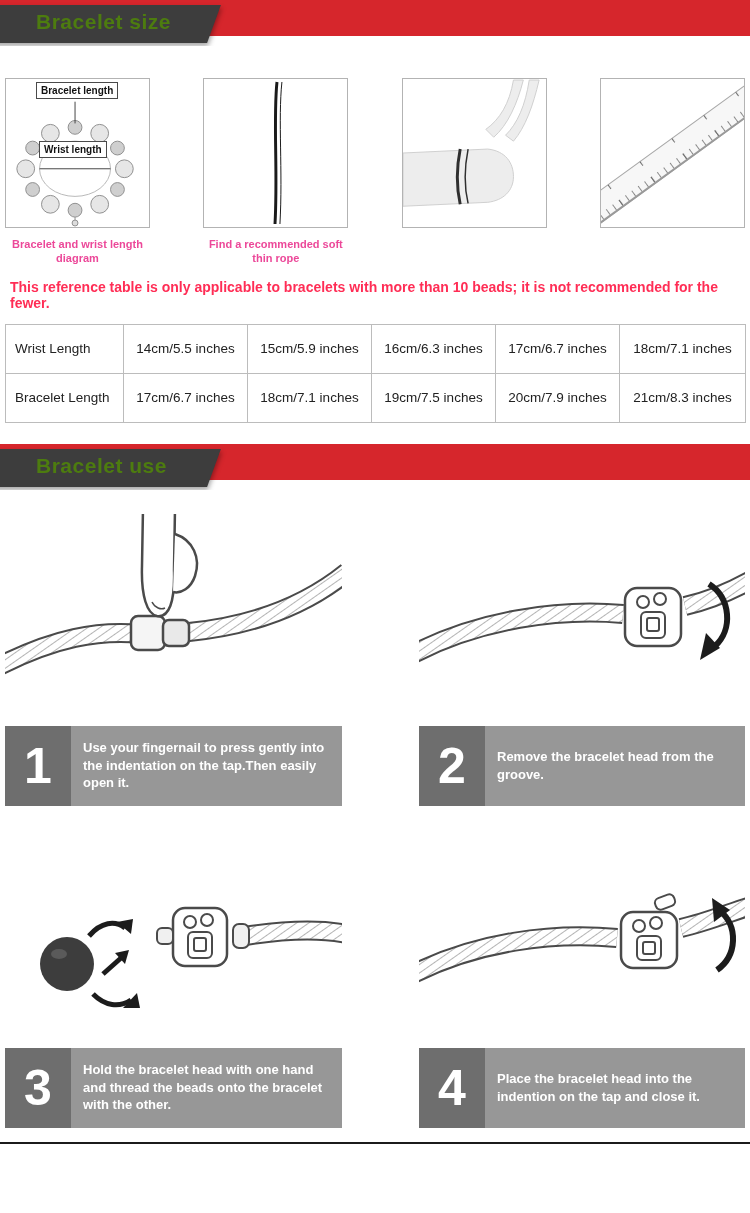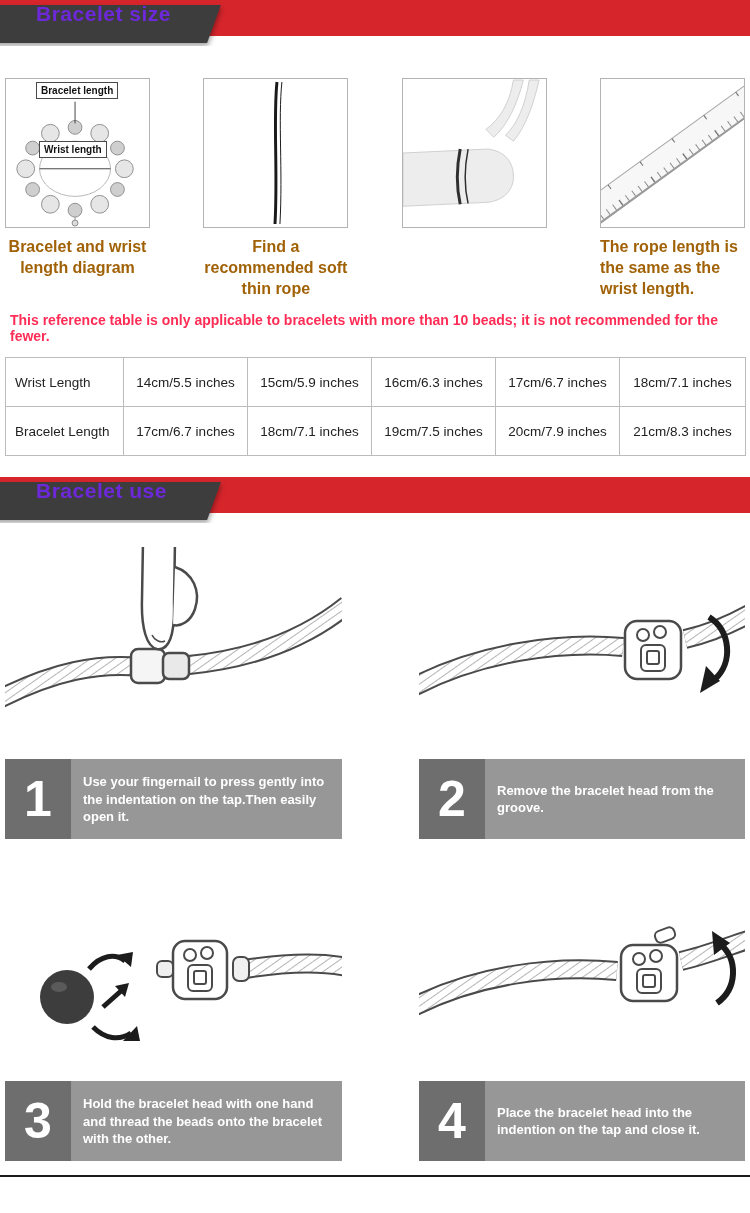--- a/index.html
+++ b/index.html
@@ -4,30 +4,30 @@
 <style>
   html,body { margin:0; padding:0; background:#fff; }
   body { width:750px; font-family:"Liberation Sans", sans-serif; color:#111; }
   .page { width:750px; overflow:hidden; background:#fff; }
 
   
   .section-header { position:relative; height:46px; overflow:hidden; }
   .red-bar { position:absolute; top:0; left:0; right:0; height:36px; background:#d6262c; }
   .ribbon { position:absolute; top:5px; left:-18px; width:232px; height:38px; background:#3d3d3d;
             transform:skewX(-20deg); box-shadow:2px 3px 5px rgba(0,0,0,.35); }
-  .ribbon-label { position:absolute; top:2px; left:36px; color:#6d28d9; font-size:21px; font-weight:bold; letter-spacing:.5px; }
+  .ribbon-label { position:absolute; top:10px; left:36px; color:#4d7c0f; font-size:21px; font-weight:bold; letter-spacing:.5px; }
 
   
   .steps-row { display:flex; justify-content:space-between; padding:0 5px; margin-top:32px; }
   .step { width:145px; }
   .step-fig { position:relative; height:148px; border:1px solid #b3b3b3; background:#fff; box-sizing:content-box; }
   .step-fig svg { width:100%; height:100%; display:block; }
   .fig-label { position:absolute; background:#fff; border:1px solid #4a4a4a; font-size:10px; font-weight:bold;
                padding:2px 4px; white-space:nowrap; color:#111; }
-  .step-cap { margin-top:9px; font-size:16px; font-weight:bold; line-height:1.3; color:#a16207; }
+  .step-cap { margin-top:9px; font-size:11px; font-weight:bold; line-height:1.3; color:#ec4899; }
   .step-cap.c { text-align:center; }
 
   .intro { margin:17px 14px 0 14px; font-size:17px; font-weight:bold; line-height:1.3; color:#0d0d0d; }
   .warning { margin:13px 10px 0 10px; font-size:14px; font-weight:bold; color:#ff2d55; }
 
   table.size-table { border-collapse:collapse; margin:13px 5px 0 5px; width:740px; table-layout:fixed; }
   .size-table td { border:1px solid #bcbcbc; height:48px; font-size:13.5px; color:#222; text-align:center; padding:0 3px; }
   .size-table td.row-label { text-align:left; padding-left:9px; }
 
   .hdr2 { margin-top:21px; }
@@ -135,21 +135,20 @@
             </pattern>
           </defs>
           <g transform="rotate(-36 72 74)">
             <rect x="-45" y="62" width="240" height="27" fill="#f7f7f7" stroke="#a8a8a8"></rect>
             <rect x="-45" y="62" width="240" height="27" fill="url(#tickS)"></rect>
             <rect x="-45" y="62" width="240" height="27" fill="url(#tickL)"></rect>
             <line x1="-45" y1="88.5" x2="195" y2="88.5" stroke="#9a9a9a" stroke-width="2"></line>
           </g>
         </svg>
       </div>
-      <div class="step-cap">The rope length is the same as the wrist length.</div>
     </div>
   </div>
 
   <div class="warning">This reference table is only applicable to bracelets with more than 10 beads; it is not recommended for the fewer.</div>
 
   <table class="size-table">
     <colgroup>
       <col style="width:118px">
         <col style="width:124px">
         <col style="width:124px">

